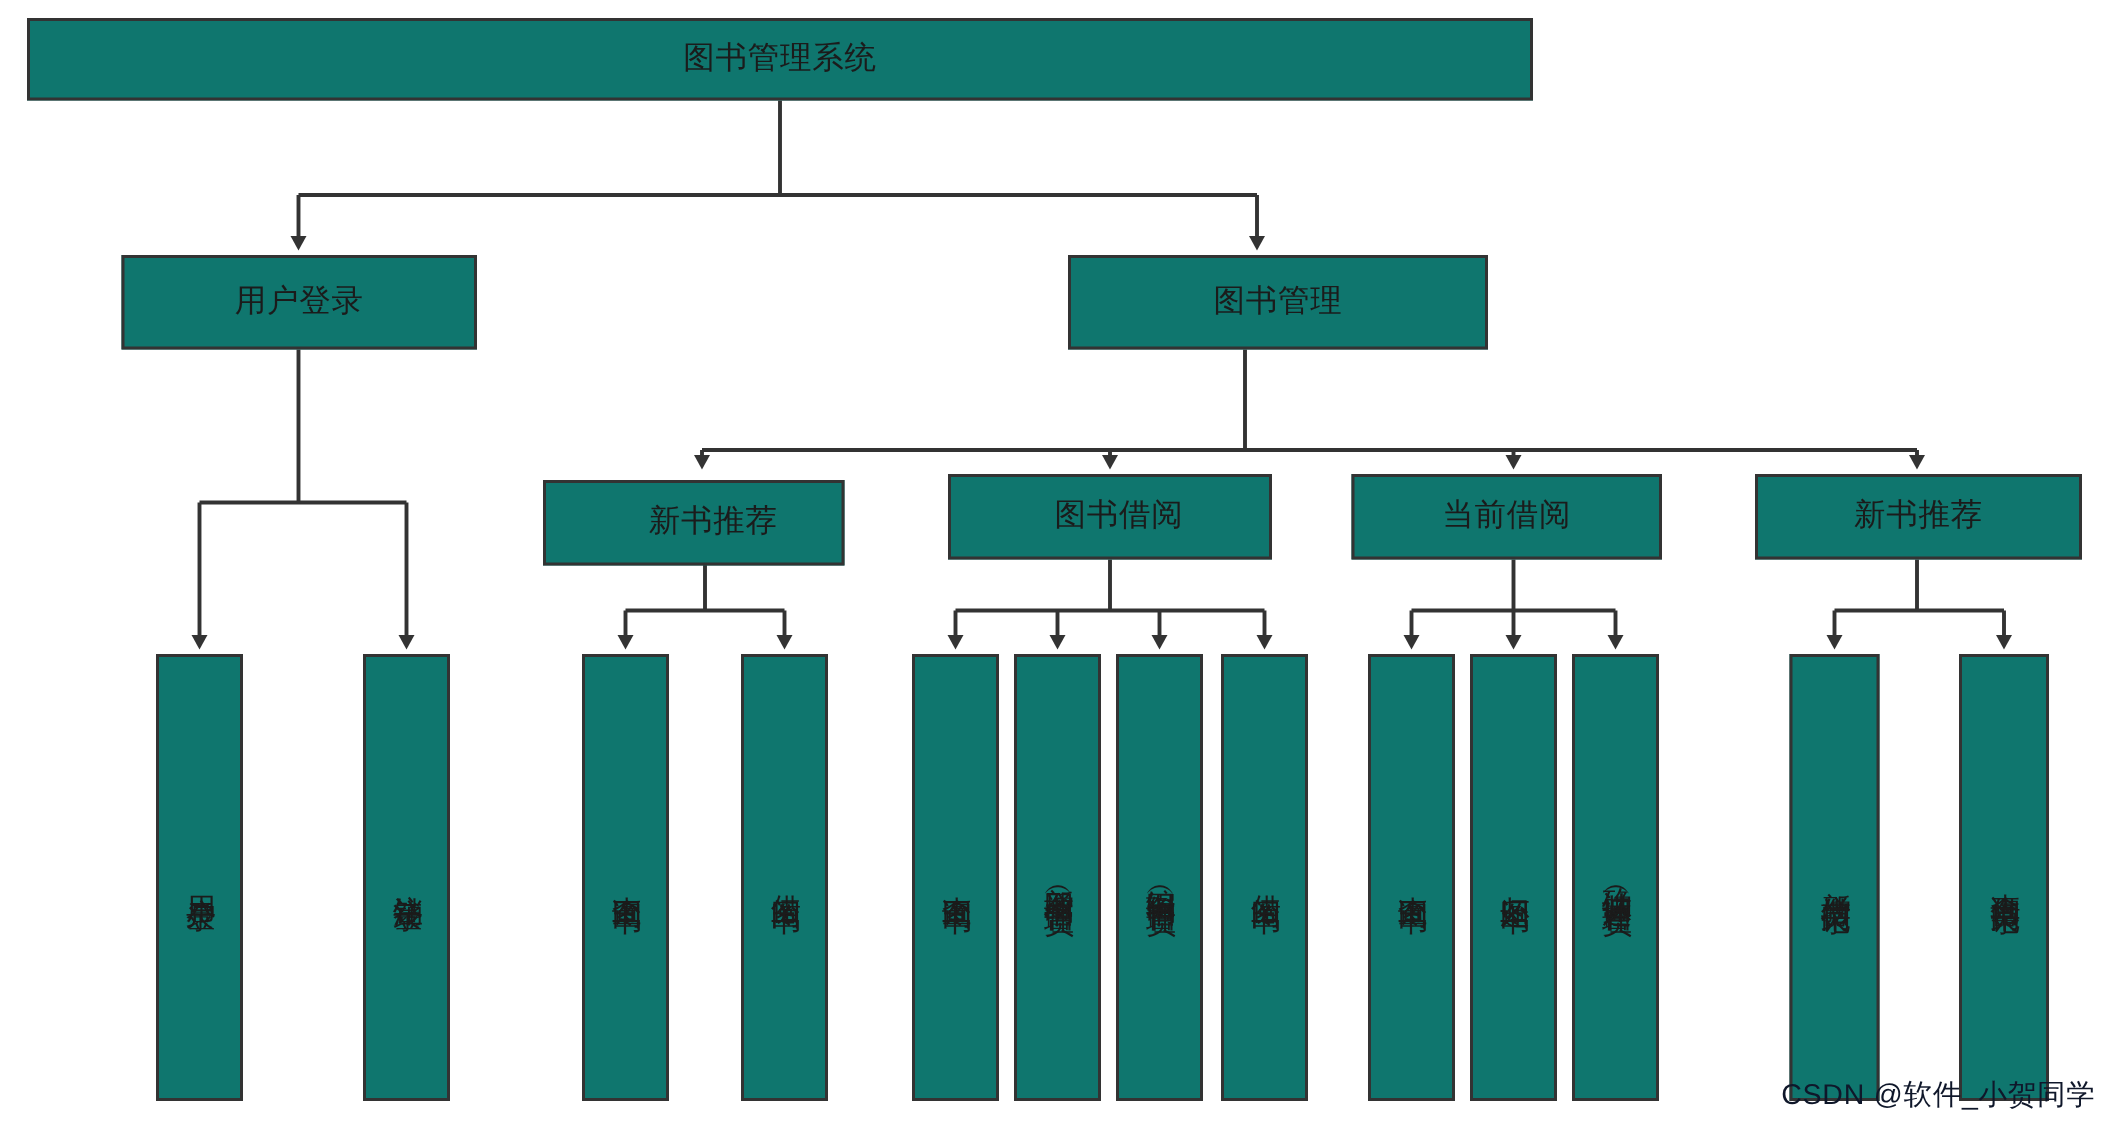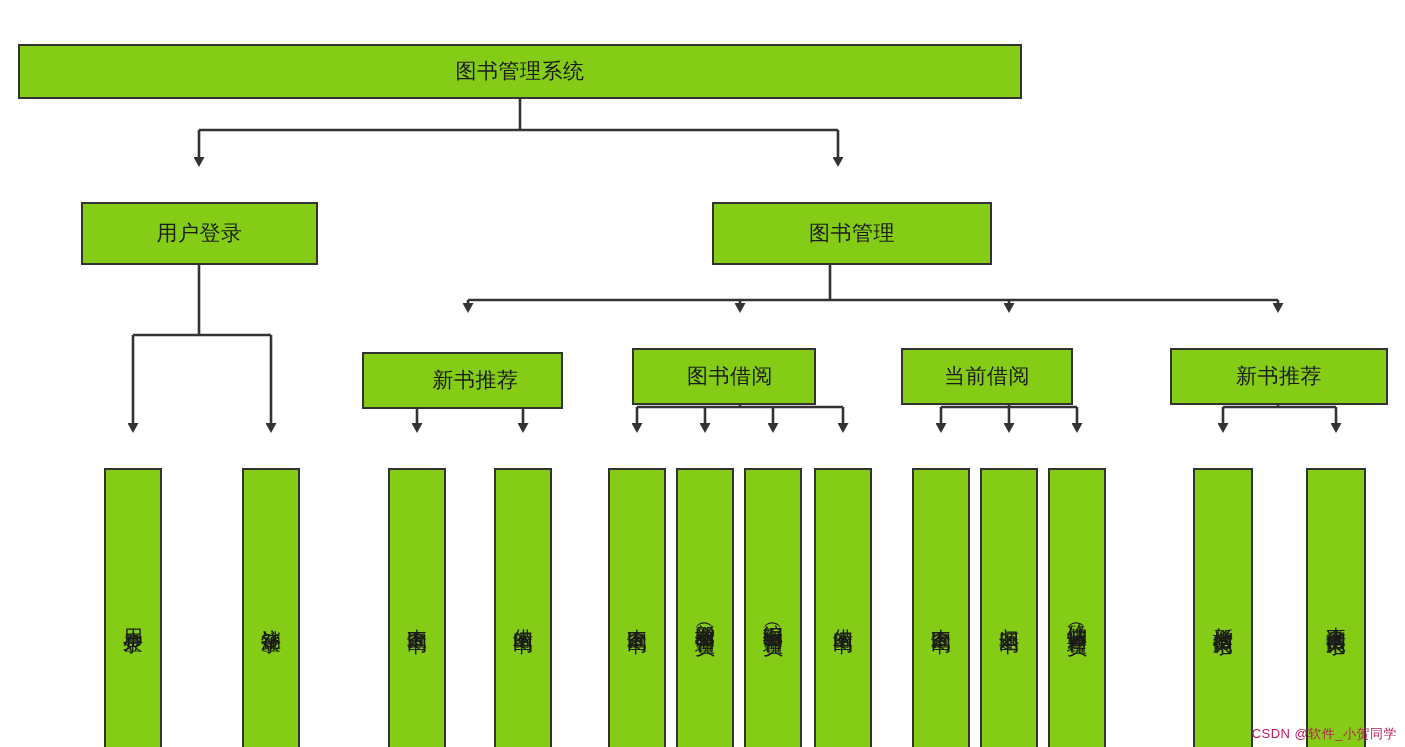--- a/index.html
+++ b/index.html
@@ -22,27 +22,26 @@
     left: 0;
     top: 0;
     width: 1405px;
     height: 747px;
     pointer-events: none;
   }
   .node {
     position: absolute;
     box-sizing: border-box;
     border: 2px solid #333333;
-    background: #84cc16;
+    background: #0f766e;
     color: #1b1b1b;
     display: flex;
     align-items: center;
     justify-content: center;
     text-align: center;
-    margin-top: 32px;
   }
   .node .label {
     display: block;
     font-size: 21px;
     line-height: 1.15;
     letter-spacing: 0.5px;
     white-space: nowrap;
   }
   .node.leaf {
     padding: 6px 2px;
@@ -54,22 +53,22 @@
     font-size: 20px;
     line-height: 1.35;
     letter-spacing: 2px;
     white-space: normal;
     max-height: 100%;
   }
   #watermark {
     position: absolute;
     right: 8px;
     bottom: 4px;
-    font-size: 13px;
-    color: #be185d;
+    font-size: 19px;
+    color: #0f172a;
     white-space: nowrap;
     letter-spacing: 0.5px;
   }
 </style>
 </head>
 <body>
 
 <div id="canvas">
 
   <svg id="edges" viewBox="0 0 1405 747">
@@ -129,24 +128,24 @@
   <div class="node" style="left:81px; top:170px; width:237px; height:63px;">
     <span class="label">用户登录</span>
   </div>
   <div class="node" style="left:712px; top:170px; width:280px; height:63px;">
     <span class="label">图书管理</span>
   </div>
 
   <div class="node" style="left:362px; top:320px; width:201px; height:57px;padding-left:26px;">
     <span class="label">新书推荐</span>
   </div>
-  <div class="node" style="left:632px; top:316px; width:184px; height:57px;padding-left:12px;">
+  <div class="node" style="left:632px; top:316px; width:216px; height:57px;padding-left:12px;">
     <span class="label">图书借阅</span>
   </div>
-  <div class="node" style="left:901px; top:316px; width:172px; height:57px;">
+  <div class="node" style="left:901px; top:316px; width:207px; height:57px;">
     <span class="label">当前借阅</span>
   </div>
   <div class="node" style="left:1170px; top:316px; width:218px; height:57px;">
     <span class="label">新书推荐</span>
   </div>
 
   <div class="node leaf" style="left:104px; top:436px; width:58px; height:298px;">
     <span class="label">用户登录</span>
   </div>
   <div class="node leaf" style="left:242px; top:436px; width:58px; height:298px;">

